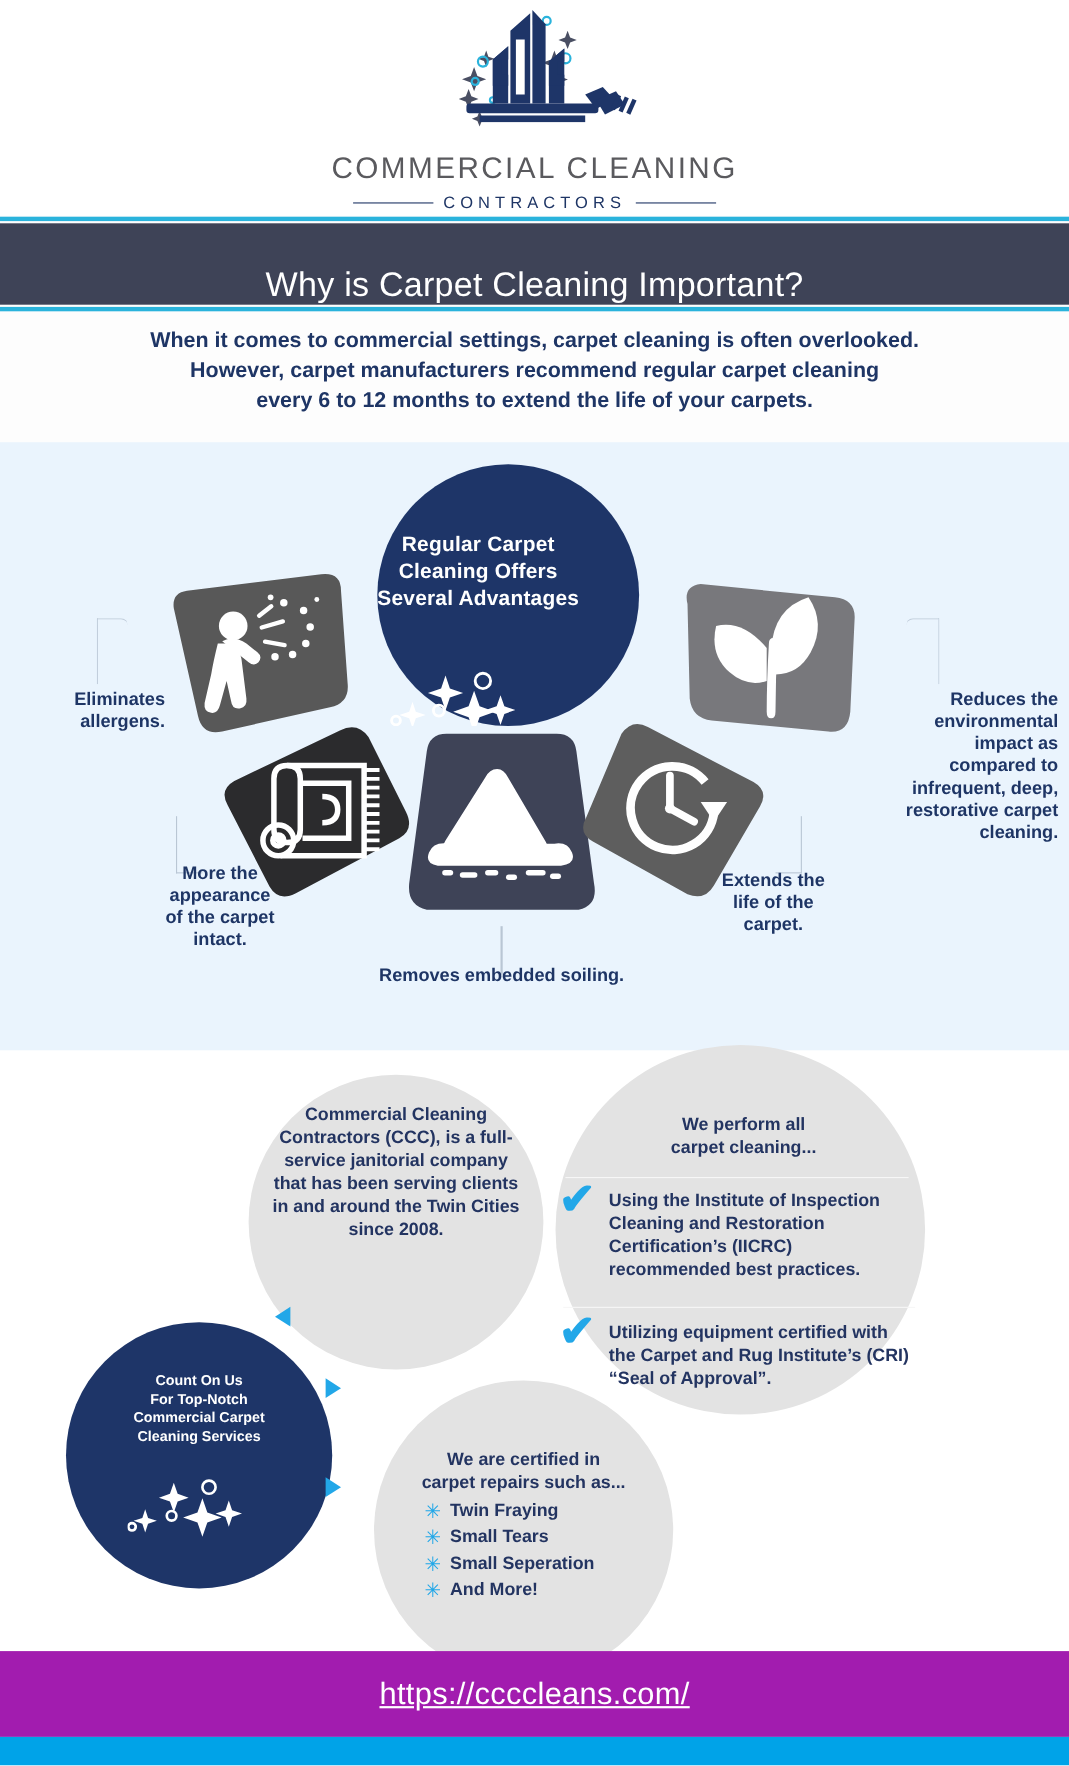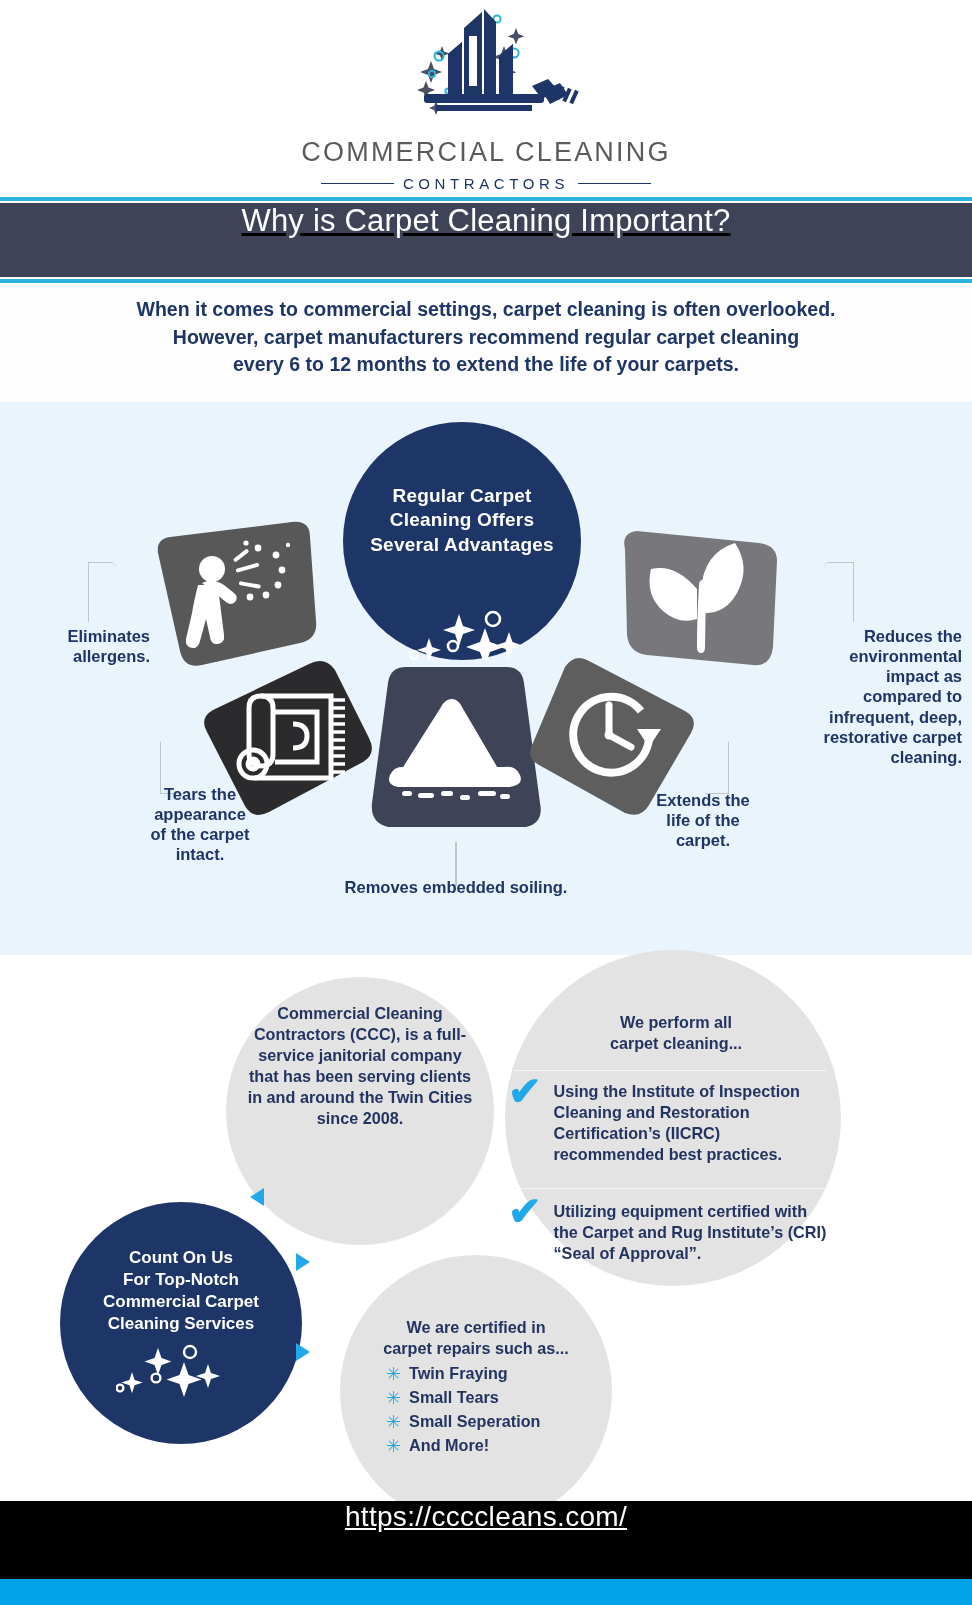--- a/index.html
+++ b/index.html
@@ -62,23 +62,22 @@
     left: 0; top: 197px;
     width: 972px; height: 4px;
     background: #2ab3dc;
   }
   .banner {
     position: absolute;
     left: 0; top: 203px;
     width: 972px; height: 74px;
     background: #3e4357;
     display: flex;
-    align-items: flex-start;
+    align-items: flex-end;
     justify-content: center;
-    text-decoration: underline;
   }
   .banner-title {
     color: #ffffff;
     font-size: 31px;
     font-weight: 400;
     letter-spacing: 0.2px;
   }
   .accent-bot {
     position: absolute;
     left: 0; top: 279px;
@@ -113,21 +112,21 @@
   }
 
   .hub {
     position: absolute;
     left: 343px; top: 20px;
     width: 238px; height: 238px;
     border-radius: 50%;
     background: #1e3568;
     display: flex;
     flex-direction: column;
-    align-items: center;
+    align-items: flex-start;
     justify-content: flex-start;
     padding-top: 62px;
     gap: 35px;
   }
   .hub-text {
     color: #ffffff;
     font-size: 19px;
     font-weight: 700;
     line-height: 1.28;
     text-align: center;
@@ -189,22 +188,23 @@
     border-top: 9px solid transparent;
     border-bottom: 9px solid transparent;
     border-left: 14px solid #22a7e8;
   }
 
   
   .footer {
     position: absolute;
     left: 0; top: 1501px;
     width: 972px; height: 78px;
-    background: #000000;
+    background: #a21caf;
     display: flex;
+    align-items: center;
     justify-content: center;
   }
   .footer-url {
     color: #ffffff;
     font-size: 28px;
     letter-spacing: 0.3px;
   }
   .footbar {
     position: absolute;
     left: 0; top: 1579px;
@@ -393,21 +393,21 @@
     <div class="conn" style="left:160px; top:340px; width:24px; height:52px; border-left-width:1.5px; border-bottom-width:1.5px; border-bottom-left-radius:0; border-top-right-radius:0;"></div>
     <div class="conn" style="left:455px; top:440px; width:1.5px; height:44px; background:#b9c6d4;"></div>
     <div class="conn" style="left:705px; top:340px; width:24px; height:52px; border-right-width:1.5px; border-bottom-width:1.5px;"></div>
     <div class="conn" style="left:824px; top:160px; width:30px; height:60px; border-right-width:1.5px; border-top-width:1.5px; border-top-left-radius:6px;"></div>
 
     <div class="lbl" style="left:20px; top:224px; width:130px; text-align:right;">
       <div>Eliminates</div>
       <div>allergens.</div>
     </div>
     <div class="lbl" style="left:125px; top:382px; width:150px; text-align:center;">
-      <div>Tears the</div>
+      <div>More the</div>
       <div>appearance</div>
       <div>of the carpet</div>
       <div>intact.</div>
     </div>
     <div class="lbl" style="left:633px; top:388px; width:140px; text-align:center;">
       <div>Extends the</div>
       <div>life of the</div>
       <div>carpet.</div>
     </div>
     <div class="lbl" style="left:300px; top:475px; width:312px; text-align:center;">
@@ -440,21 +440,21 @@
       <span class="check">✔</span>
       <span class="body-text" style="text-align:left; flex:1; padding-top:6px;">Using the Institute of Inspection Cleaning and Restoration Certification’s (IICRC) recommended best practices.</span>
     </div>
     <div style="position:absolute; left:512px; top:233px; width:320px; height:1px; background:#f7f7f7;"></div>
     <div style="position:absolute; left:508px; top:240px; width:322px; display:flex; gap:12px; align-items:flex-start;">
       <span class="check">✔</span>
       <span class="body-text" style="text-align:left; flex:1; padding-top:6px;">Utilizing equipment certified with the Carpet and Rug Institute’s (CRI) “Seal of Approval”.</span>
     </div>
 
     <div class="ncircle" style="left:60px; top:247px; width:242px; height:242px;">
-      <div style="padding-top:45px; text-align:center; color:#ffffff; font-size:17px; font-weight:700; line-height:1.3;">
+      <div style="padding-top:45px; text-align:center; color:#ffffff; font-size:13px; font-weight:700; line-height:1.3;">
         <div>Count On Us</div>
         <div>For Top-Notch</div>
         <div>Commercial Carpet</div>
         <div>Cleaning Services</div>
       </div>
       <svg width="130" height="60" style="position:absolute; left:56px; top:142px;">
         <g fill="#ffffff">
           <path d="M42 4 l3.5 10 10 3.5 -10 3.5 -3.5 10 -3.5 -10 -10 -3.5 10 -3.5z"></path>
           <path d="M68 18 l4.5 13 13 4.5 -13 4.5 -4.5 13 -4.5 -13 -13 -4.5 13 -4.5z"></path>
           <path d="M92 20 l3 9 9 3 -9 3 -3 9 -3 -9 -9 -3 9 -3z"></path>

